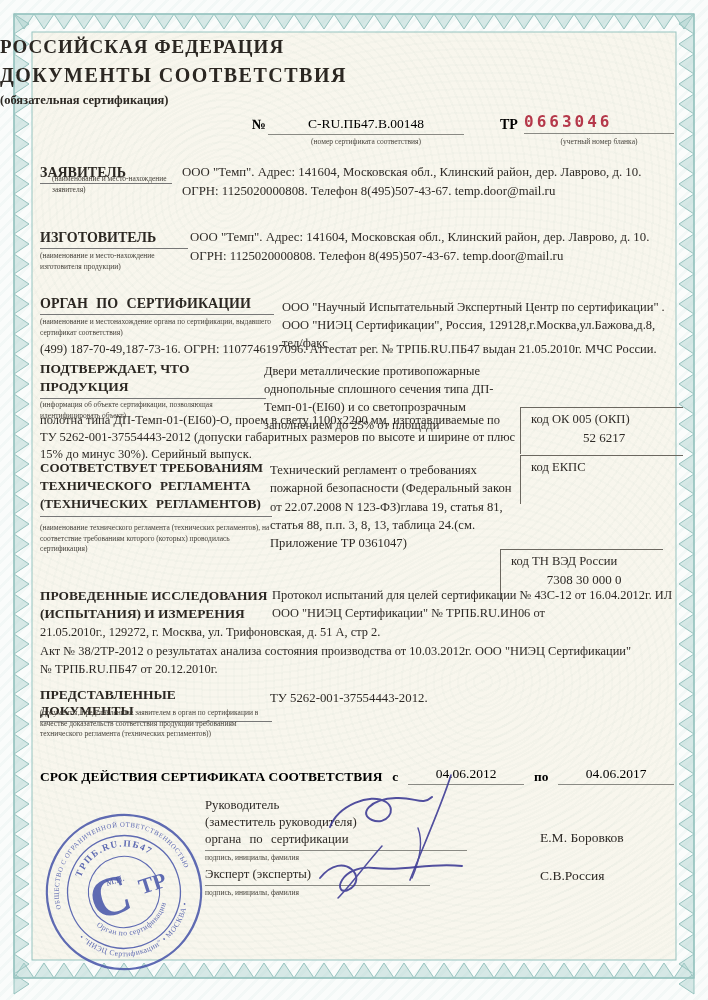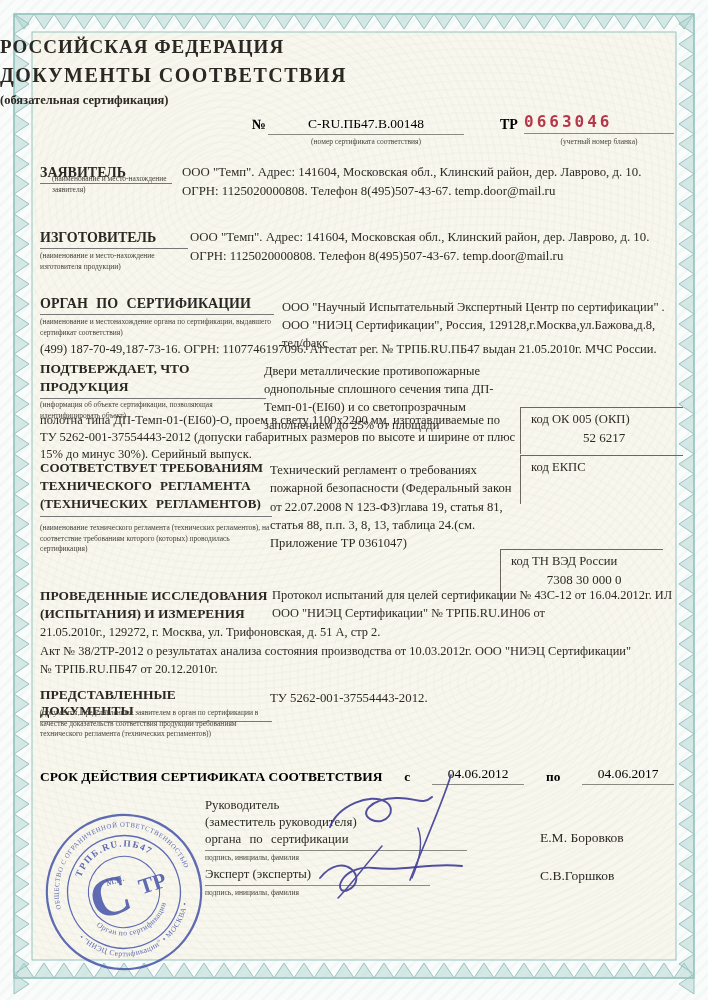--- a/index.html
+++ b/index.html
@@ -27,21 +27,21 @@
                font-family:"DejaVu Sans Mono",monospace;color:#b5384a;border-bottom:1px solid #8a8a84;padding-bottom:2px;}
   .blank-caption{left:524px;top:137px;width:150px;text-align:center;font-size:7.5px;color:#4a463f;}
   .sec-label{font-weight:bold;font-size:14px;color:#2b2722;border-bottom:1px solid #777;padding-bottom:2px;}
   .sec-label.nb{border-bottom:none;}
   .sub{font-size:7.5px;line-height:1.4;color:#433f38;}
   .body-text{font-size:12.8px;line-height:1.45;color:#2e2a26;}
   .ws{word-spacing:5px;}
   .code-box{border-top:1px solid #6b675f;border-left:1px solid #6b675f;padding:4px 6px 0 10px;}
   .code-label{font-size:12.6px;color:#2e2a26;}
   .code-value{font-size:13px;color:#2e2a26;text-align:center;margin-top:3px;}
-  .validity{left:40px;top:766px;width:634px;display:flex;align-items:flex-end;gap:22px;}
+  .validity{left:40px;top:766px;width:634px;display:flex;align-items:flex-end;gap:10px;}
   .validity .vlabel{font-size:13.4px;font-weight:bold;white-space:nowrap;}
   .vdate{flex:1;text-align:center;font-size:13.5px;border-bottom:1px solid #8a8a84;padding-bottom:2px;}
   .role{font-size:12.8px;line-height:1.32;color:#2e2a26;}
   .sig-underline{border-bottom:1px solid #8a8a84;height:1px;}
   .sig-caption{font-size:7.5px;color:#433f38;}
   .sig-name{font-size:13.5px;color:#2e2a26;}
   .stamp-svg{position:absolute;left:40px;top:808px;opacity:0.88;}
   .ink{position:absolute;opacity:0.9;}
 </style>
 </head>
@@ -136,21 +136,21 @@
     <div>(заместитель руководителя)</div>
     <div style="word-spacing:5px;">органа по сертификации</div>
   </div>
   <div class="abs sig-underline" style="left:205px;top:849px;width:262px;"></div>
   <div class="abs sig-caption" style="left:205px;top:853px;">подпись, инициалы, фамилия</div>
   <div class="abs sig-name" style="left:540px;top:830px;">Е.М. Боровков</div>
 
   <div class="abs role" style="left:205px;top:866px;">Эксперт (эксперты)</div>
   <div class="abs sig-underline" style="left:205px;top:884px;width:225px;"></div>
   <div class="abs sig-caption" style="left:205px;top:888px;">подпись, инициалы, фамилия</div>
-  <div class="abs sig-name" style="left:540px;top:868px;">С.В.Горшков</div>
+  <div class="abs sig-name" style="left:540px;top:868px;">С.В.Россия</div>
 
   <svg class="ink" style="left:320px;top:772px;" width="180" height="110" viewBox="0 0 180 110">
     <g fill="none" stroke="#3f3d96" stroke-width="2" stroke-linecap="round">
       <path d="M10,55 C18,34 50,20 66,30 C78,38 66,54 52,48 C38,42 50,27 76,26 C96,25 102,34 112,25"></path>
       <path d="M131,3 C122,32 104,72 90,108" stroke-width="1.7"></path>
       <path d="M98,56 C104,72 98,92 92,106" stroke-width="1.4"></path>
     </g>
   </svg>
   <svg class="ink" style="left:308px;top:840px;" width="180" height="62" viewBox="0 0 180 62">
     <g fill="none" stroke="#3f3d96" stroke-width="1.9" stroke-linecap="round">

